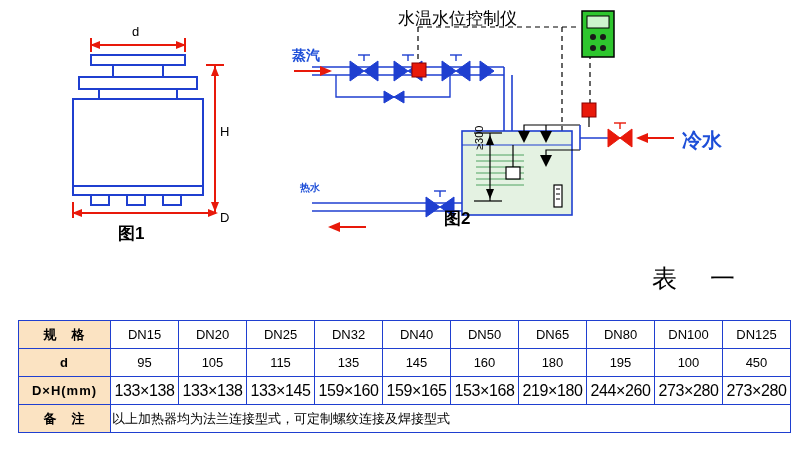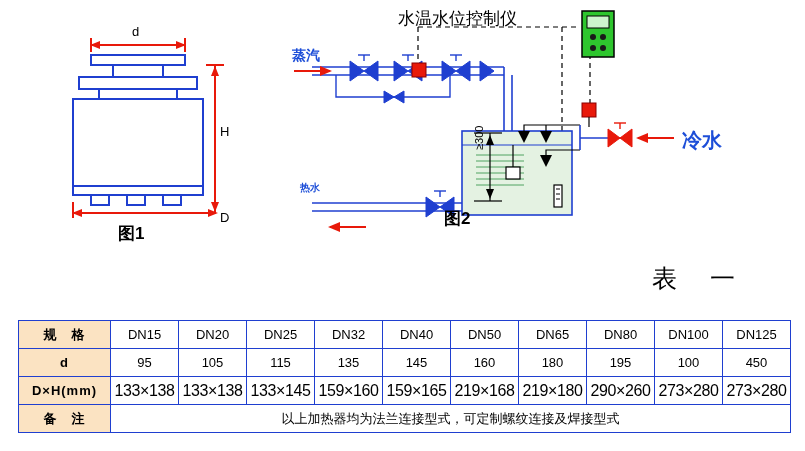--- a/index.html
+++ b/index.html
@@ -68,21 +68,21 @@
     font-size: 13px;
     white-space: nowrap;
     overflow: hidden;
   }
   table.spec td.head {
     background: #fbe3c2;
     font-weight: bold;
     letter-spacing: 1px;
   }
   table.spec td.small { font-size: 16px; letter-spacing: -0.4px; }
-  table.spec td.note { text-align: center; font-size: 13px; font-family: Liberation Mono, monospace; }
+  table.spec td.note { text-align: left; font-size: 13px; font-family: Liberation Mono, monospace; }
   #table-title {
     position: absolute;
     left: 652px;
     top: 262px;
     font-size: 25px;
     letter-spacing: 4px;
   }
 </style>
 </head>
 <body>
@@ -362,23 +362,23 @@
           <td>100</td>
           <td>450</td>
         </tr>
         <tr>
           <td class="head">D×H(mm)</td>
           <td class="small">133×138</td>
           <td class="small">133×138</td>
           <td class="small">133×145</td>
           <td class="small">159×160</td>
           <td class="small">159×165</td>
-          <td class="small">219×168</td>
+          <td class="small">153×168</td>
           <td class="small">219×180</td>
-          <td class="small">290×260</td>
+          <td class="small">244×260</td>
           <td class="small">273×280</td>
           <td class="small">273×280</td>
         </tr>
         <tr>
           <td class="head">备　注</td>
           <td class="note" colspan="10">以上加热器均为法兰连接型式，可定制螺纹连接及焊接型式</td>
         </tr>
       </tbody>
     </table>
   </div>

